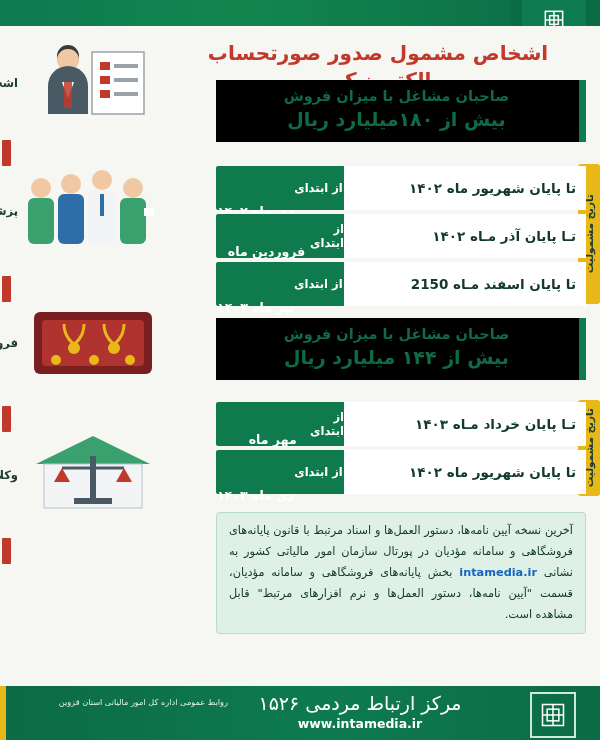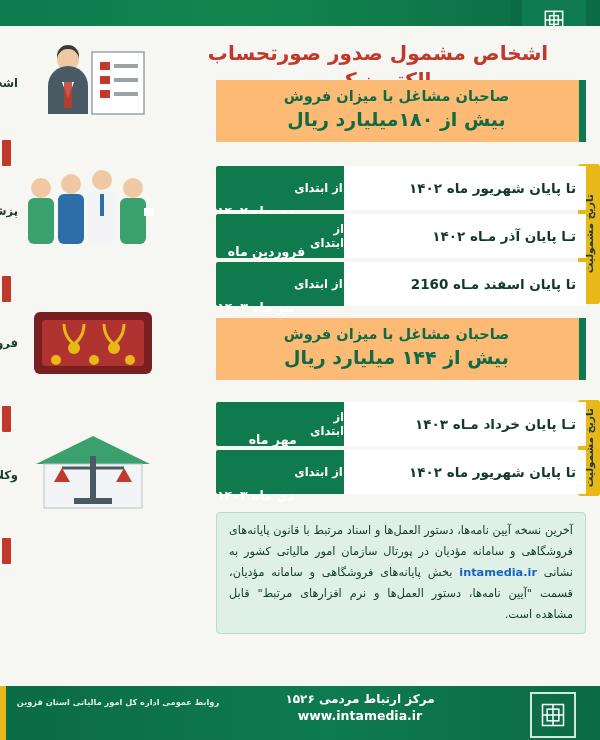--- a/index.html
+++ b/index.html
@@ -64,21 +64,21 @@
     direction:rtl;text-align:center;margin-top:2px;
     white-space:nowrap;
   }
   .red-tick{
     position:absolute;left:2px;width:9px;height:26px;background:#c0392b;border-radius:1px;
   }
 
   
   .section-head{
     position:absolute;right:14px;width:370px;
-    background:#fdba74;
+    background:#000000;
     border-right:7px solid #0e7a4f;
     padding:6px 12px 8px 10px;
     box-sizing:border-box;
     direction:rtl;text-align:center;
   }
   .section-head .l1{font-size:14.5px;font-weight:bold;color:#0f6b46;line-height:1.4;}
   .section-head .l2{font-size:19px;font-weight:bold;color:#0f6b46;line-height:1.45;}
 
   .row{
     position:absolute;right:14px;width:370px;height:44px;
@@ -127,25 +127,25 @@
 
   
   .footer{
     position:absolute;left:0;bottom:0;width:600px;height:54px;
     background:linear-gradient(90deg,#0b6b45 0%,#0e7a4f 55%,#0b6b45 100%);
     color:#fff;
   }
   .footer .f-right{
     position:absolute;right:120px;top:6px;text-align:center;direction:rtl;width:240px;
   }
-  .footer .f-title{font-size:12px;font-weight:bold;letter-spacing:1px}
+  .footer .f-title{font-size:19px;font-weight:normal;letter-spacing:1px}
   .footer .f-url{font-size:12.5px;font-weight:bold;direction:ltr;margin-top:2px}
   .footer .f-left{
     position:absolute;left:8px;top:10px;width:220px;direction:rtl;
-    font-size:8.2px;line-height:1.5;color:#dff0e6;text-align:center;font-weight:bold;
+    font-size:8.2px;line-height:1.5;color:#dff0e6;text-align:right;
   }
   .footer .f-logo{
     position:absolute;right:24px;top:6px;width:42px;height:42px;
     border:2px solid #cfe8da;display:flex;align-items:center;justify-content:center;
   }
   .footer .f-logo svg{width:28px;height:28px}
   .footer-accent{
     position:absolute;left:0;top:0;width:6px;height:54px;background:#e8b818;
   }
 </style>
@@ -265,21 +265,21 @@
 
     <div class="row" style="top:188px">
       <div class="deadline">تـا پایان آذر مـاه ۱۴۰۲</div>
       <div class="startbox">
         <div class="s1">از ابتدای</div>
         <div class="s2">فروردین ماه ۱۴۰۳</div>
       </div>
     </div>
 
     <div class="row" style="top:236px">
-      <div class="deadline">تا پایان اسفند مـاه 2160</div>
+      <div class="deadline">تا پایان اسفند مـاه 2150</div>
       <div class="startbox">
         <div class="s1">از ابتدای</div>
         <div class="s2">تیر ماه ۱۴۰۳</div>
       </div>
     </div>
 
     <div class="section-head" style="top:292px">
       <div class="l1">صاحبان مشاغل با میزان فروش</div>
       <div class="l2">بیش از ۱۴۴ میلیارد ریال</div>
     </div>

